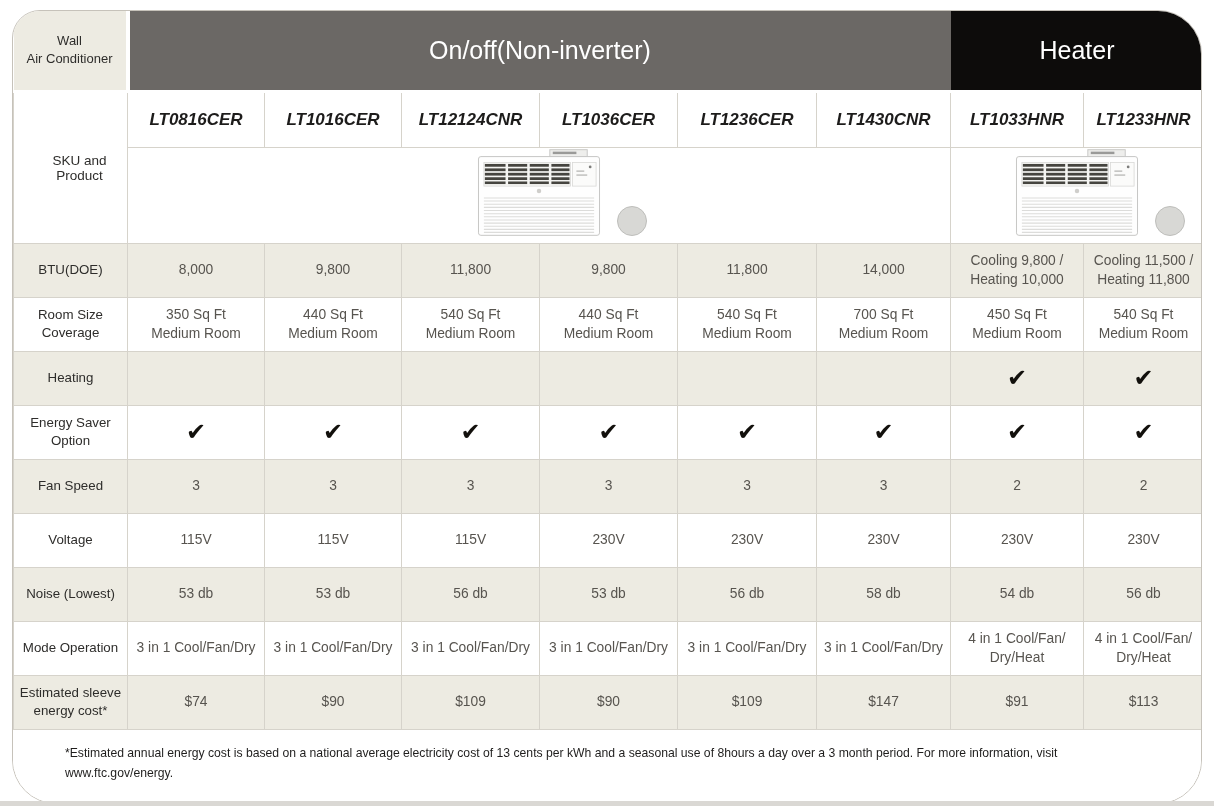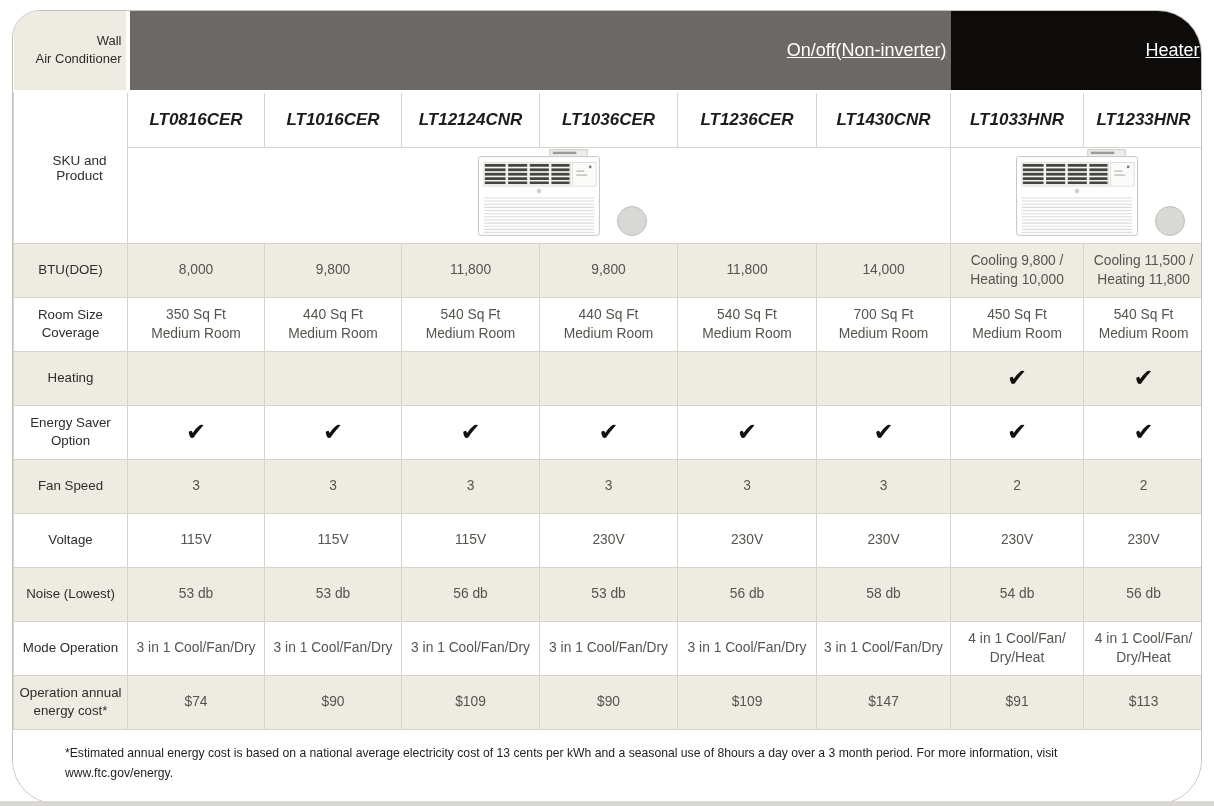--- a/index.html
+++ b/index.html
@@ -21,27 +21,27 @@
     background: #fff;
   }
   table {
     border-collapse: collapse;
     table-layout: fixed;
     width: 100%;
   }
   th, td { padding: 0 4px; vertical-align: middle; text-align: center; }
 
   
-  tr.grp-row th { height: 80px; border-bottom: 3px solid #fff; text-align: right; }
+  tr.grp-row th { height: 80px; border-bottom: 3px solid #fff; }
   th.corner {
     background: #edebe2;
     border-right: 4px solid #fff;
     font-size: 13px; font-weight: 400; color: #2e2d2b; line-height: 1.4;
   }
-  th.grp { color: #ffffff; font-size: 18px; font-weight: 400; text-decoration: underline; }
+  th.grp { color: #ffffff; font-size: 25px; font-weight: 400; }
   th.onoff  { background: #6b6865; }
   th.heater { background: #0d0c0b; }
 
   
   td.sku {
     height: 56px; background: #fff;
     border: 1px solid #d6d3cb;
     font-size: 17px; font-weight: 600; color: #1d1c1b;
     white-space: pre-line;
     font-style: italic;
@@ -302,21 +302,21 @@
           <td class="val">3 in 1 Cool/Fan/Dry</td>
           <td class="val">3 in 1 Cool/Fan/Dry</td>
           <td class="val">3 in 1 Cool/Fan/Dry</td>
           <td class="val">3 in 1 Cool/Fan/Dry</td>
           <td class="val">4 in 1 Cool/Fan/
 Dry/Heat</td>
           <td class="val">4 in 1 Cool/Fan/
 Dry/Heat</td>
         </tr>
         <tr>
-          <td class="row-label shaded">Operation annual
+          <td class="row-label shaded">Estimated sleeve
 energy cost*</td>
           <td class="val shaded">$74</td>
           <td class="val shaded">$90</td>
           <td class="val shaded">$109</td>
           <td class="val shaded">$90</td>
           <td class="val shaded">$109</td>
           <td class="val shaded">$147</td>
           <td class="val shaded">$91</td>
           <td class="val shaded">$113</td>
         </tr>

